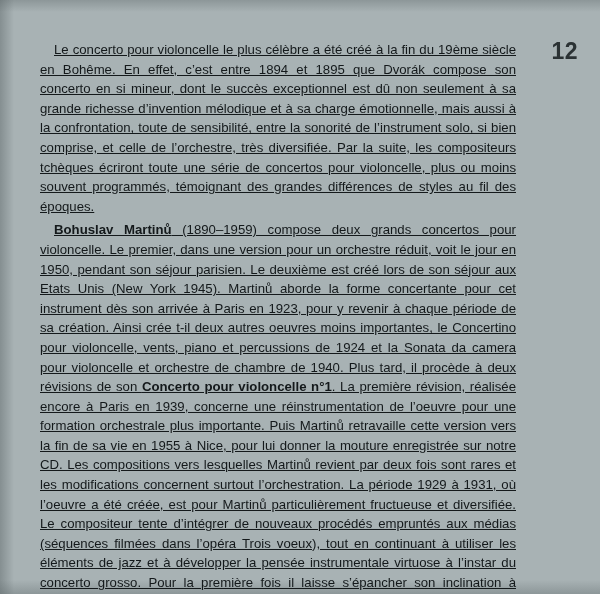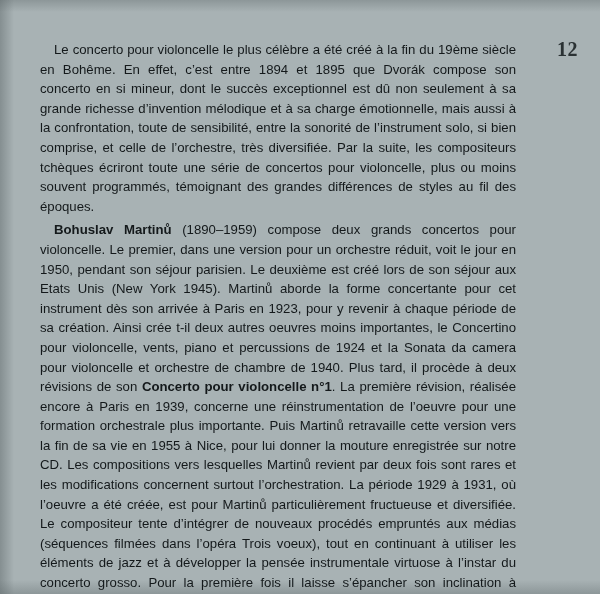--- a/index.html
+++ b/index.html
@@ -16,40 +16,40 @@
   .page {
     position: relative;
     width: 600px;
     height: 594px;
     box-sizing: border-box;
   }
   .page-number {
     position: absolute;
     top: 38px;
     right: 22px;
-    font-size: 20px;
+    font-size: 23px;
     font-weight: bold;
     color: #2b3234;
     letter-spacing: 0.5px;
-    font-family: Liberation Serif, serif;
   }
   .text-column {
     position: absolute;
     left: 40px;
     top: 40px;
     width: 488px;
     color: #14191b;
     font-size: 13.2px;
     line-height: 19.6px;
     text-align: justify;
     text-justify: inter-word;
   }
   .para {
     margin: 0 12px 4px 0;
     text-indent: 14px;
+    text-decoration: underline;
   }
   .para:last-child {
     margin-bottom: 0;
   }
   .para b {
     font-weight: bold;
   }
   .shadow-left {
     position: absolute;
     left: 0;

